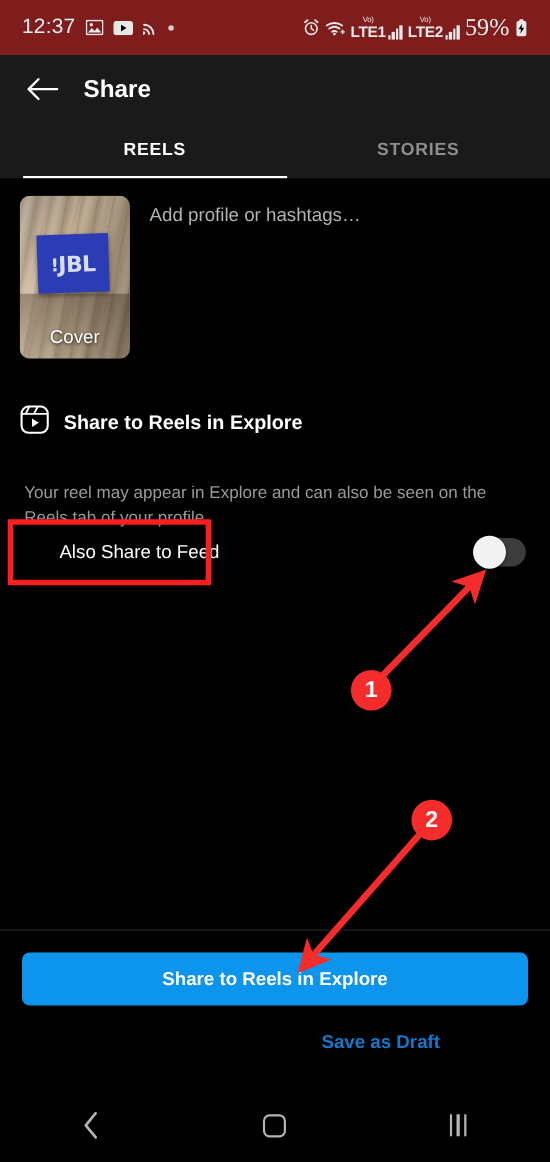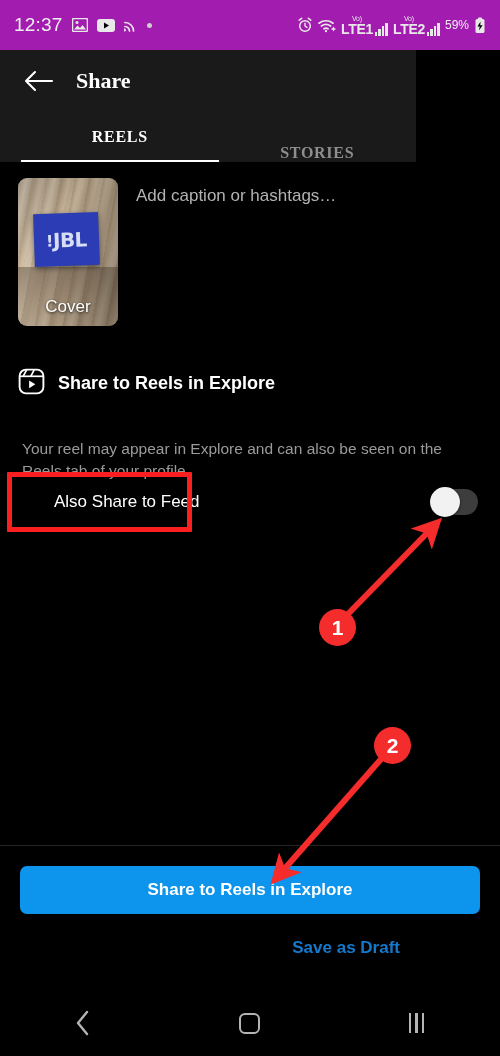--- a/index.html
+++ b/index.html
@@ -7,57 +7,56 @@
     width:500px; height:1056px;
     background:#000;
     font-family:"Liberation Sans", sans-serif;
     overflow:hidden;
   }
   #screen { position:relative; width:500px; height:1056px; background:#000; }
 
   
   .statusbar {
     position:absolute; left:0; top:0; width:500px; height:50px;
-    background:#a21caf; display:flex; align-items:center;
-    padding:0 14px; color:#e8e8e8;
+    background:#7f1d1d; display:flex; align-items:center;
+    padding:0 20px; color:#e8e8e8;
   }
   .sb-left { display:flex; align-items:center; gap:9px; }
   .sb-clock { font-size:19px; letter-spacing:.2px; color:#efefef; }
   .sb-right { margin-left:auto; display:flex; align-items:center; gap:5px; }
   .sb-ico { display:inline-flex; align-items:center; justify-content:center; }
   .volte-grp { display:flex; align-items:flex-end; gap:2px; }
   .volte-txt { display:flex; flex-direction:column; align-items:center; line-height:1; }
   .volte-txt .vo { font-size:7px; letter-spacing:-.2px; }
   .volte-txt .lte { font-size:14px; font-weight:bold; letter-spacing:-.3px; }
   .bars { display:flex; align-items:flex-end; gap:1px; height:13px; }
   .bars i { display:block; width:2.5px; background:#e8e8e8; }
   .bars i:nth-child(1){ height:4px; }
   .bars i:nth-child(2){ height:7px; }
   .bars i:nth-child(3){ height:10px; }
   .bars i:nth-child(4){ height:13px; }
-  .sb-batt { font-size:12px; color:#efefef; }
+  .sb-batt { font-size:22px; color:#efefef;font-family:Liberation Serif, serif; }
   .dot-ico { width:5px; height:5px; border-radius:50%; background:#cfcfcf; display:inline-block; }
 
   
   .header {
-    position:absolute; left:0; top:50px; width:416px; height:112px;
+    position:absolute; left:0; top:50px; width:500px; height:112px;
     background:#1a1a1a;
-    font-family:Liberation Serif, serif;
   }
   .hdr-top { display:flex; align-items:center; height:62px; padding:0 18px; }
   .back-btn { width:42px; height:42px; display:flex; align-items:center; justify-content:center; }
   .hdr-title { font-size:22px; font-weight:bold; color:#fff; margin-left:16px; }
 
   .tabs { display:flex; height:50px;padding-left:21px; }
   .tab {
     flex:1; display:flex; align-items:center; justify-content:center;
     font-size:16px; font-weight:bold; letter-spacing:.7px; position:relative;
   }
   .tab.active { color:#fff; }
-  .tab.inactive { color:#8e8e8e;align-items:flex-end; }
+  .tab.inactive { color:#8e8e8e; }
   .tab.active::after {
     content:""; position:absolute; left:0; right:0; bottom:0;
     height:2.5px; background:#fff;
   }
 
   
   .caption-row { position:absolute; left:0; top:162px; width:500px; padding:16px 18px 0 18px; display:flex; }
   .cover-thumb {
     position:relative; width:100px; height:148px; border-radius:9px; overflow:hidden;
     background:
@@ -261,21 +260,21 @@
 
   <div class="caption-row">
     <div class="cover-thumb">
       <div class="grain"></div>
       <div class="shadowband"></div>
       <div class="jbl-box">
         <span class="jbl-logo"><span class="bang">!</span><span>JBL</span></span>
       </div>
       <div class="cover-label">Cover</div>
     </div>
-    <div class="caption-field">Add caption or hashtags…</div>
+    <div class="caption-field">Add profile or hashtags…</div>
   </div>
 
   <div class="explore-head">
     <span>
       <svg width="27" height="27" viewBox="0 0 27 27">
         <rect x="1.6" y="1.6" width="23.8" height="23.8" rx="6.4" fill="none" stroke="#fff" stroke-width="1.9"></rect>
         <path d="M1.8 8.3h23.4" stroke="#fff" stroke-width="1.7"></path>
         <path d="M8.6 1.8L5.3 8.2M16.2 1.8L12.9 8.2" stroke="#fff" stroke-width="1.7"></path>
         <path d="M11.1 12.4l6.2 3.9-6.2 3.9z" fill="#fff"></path>
       </svg>

